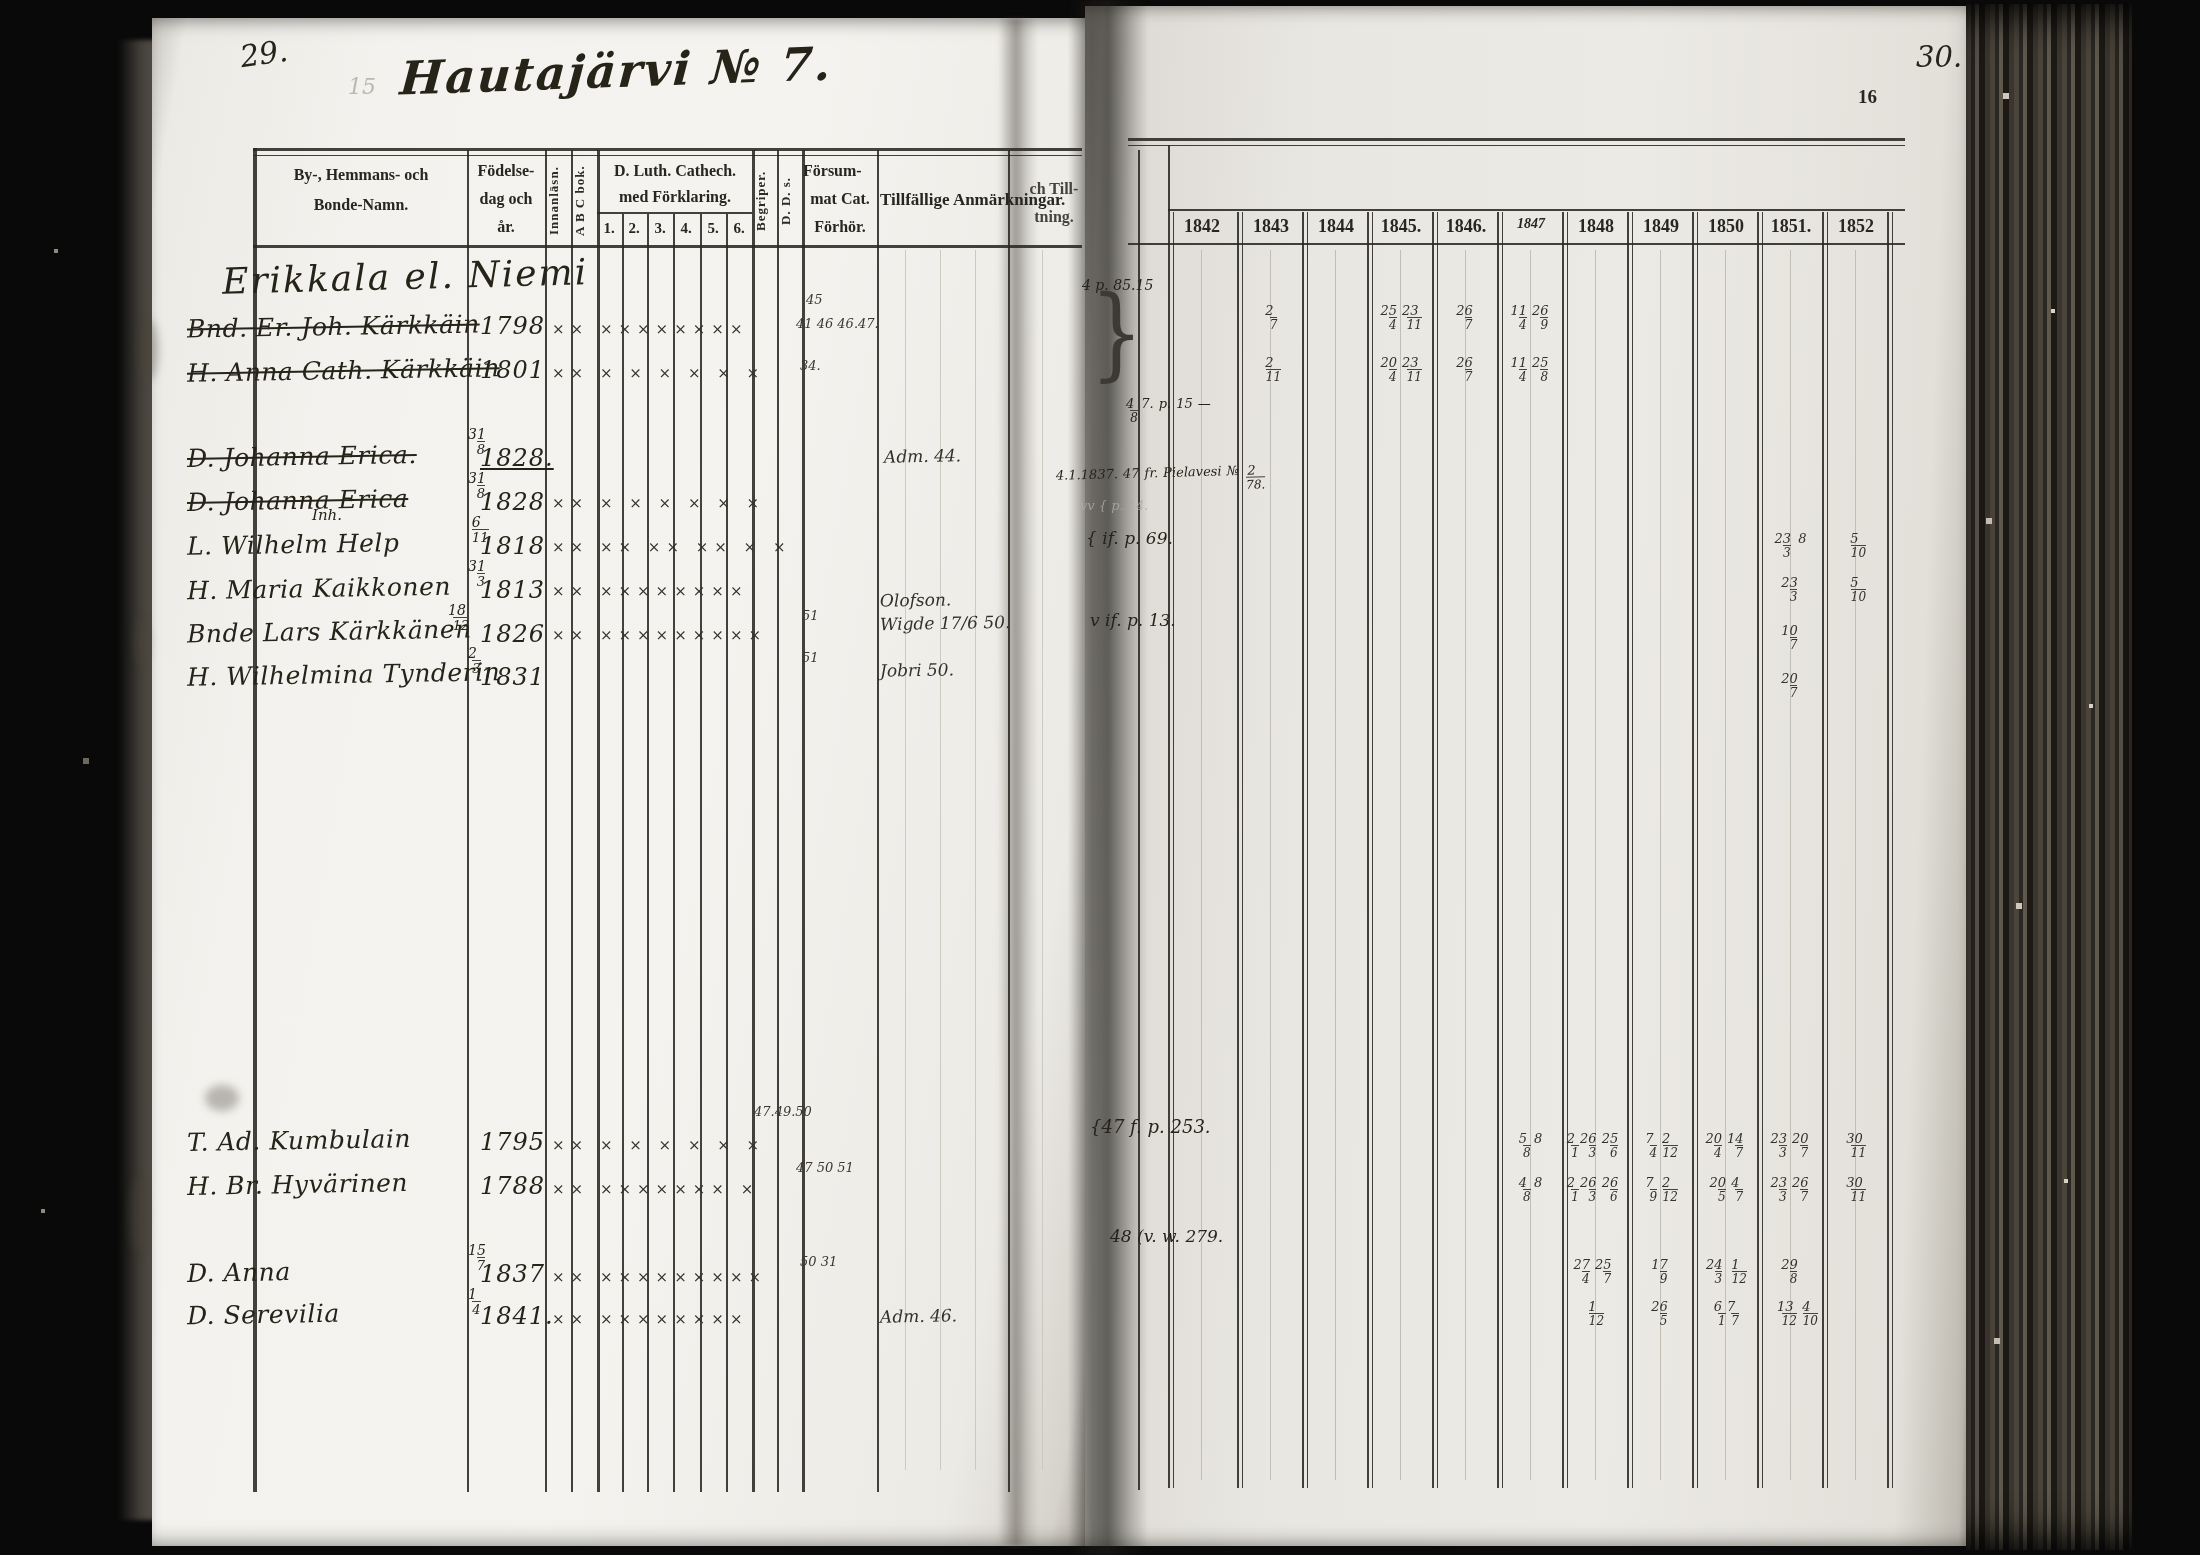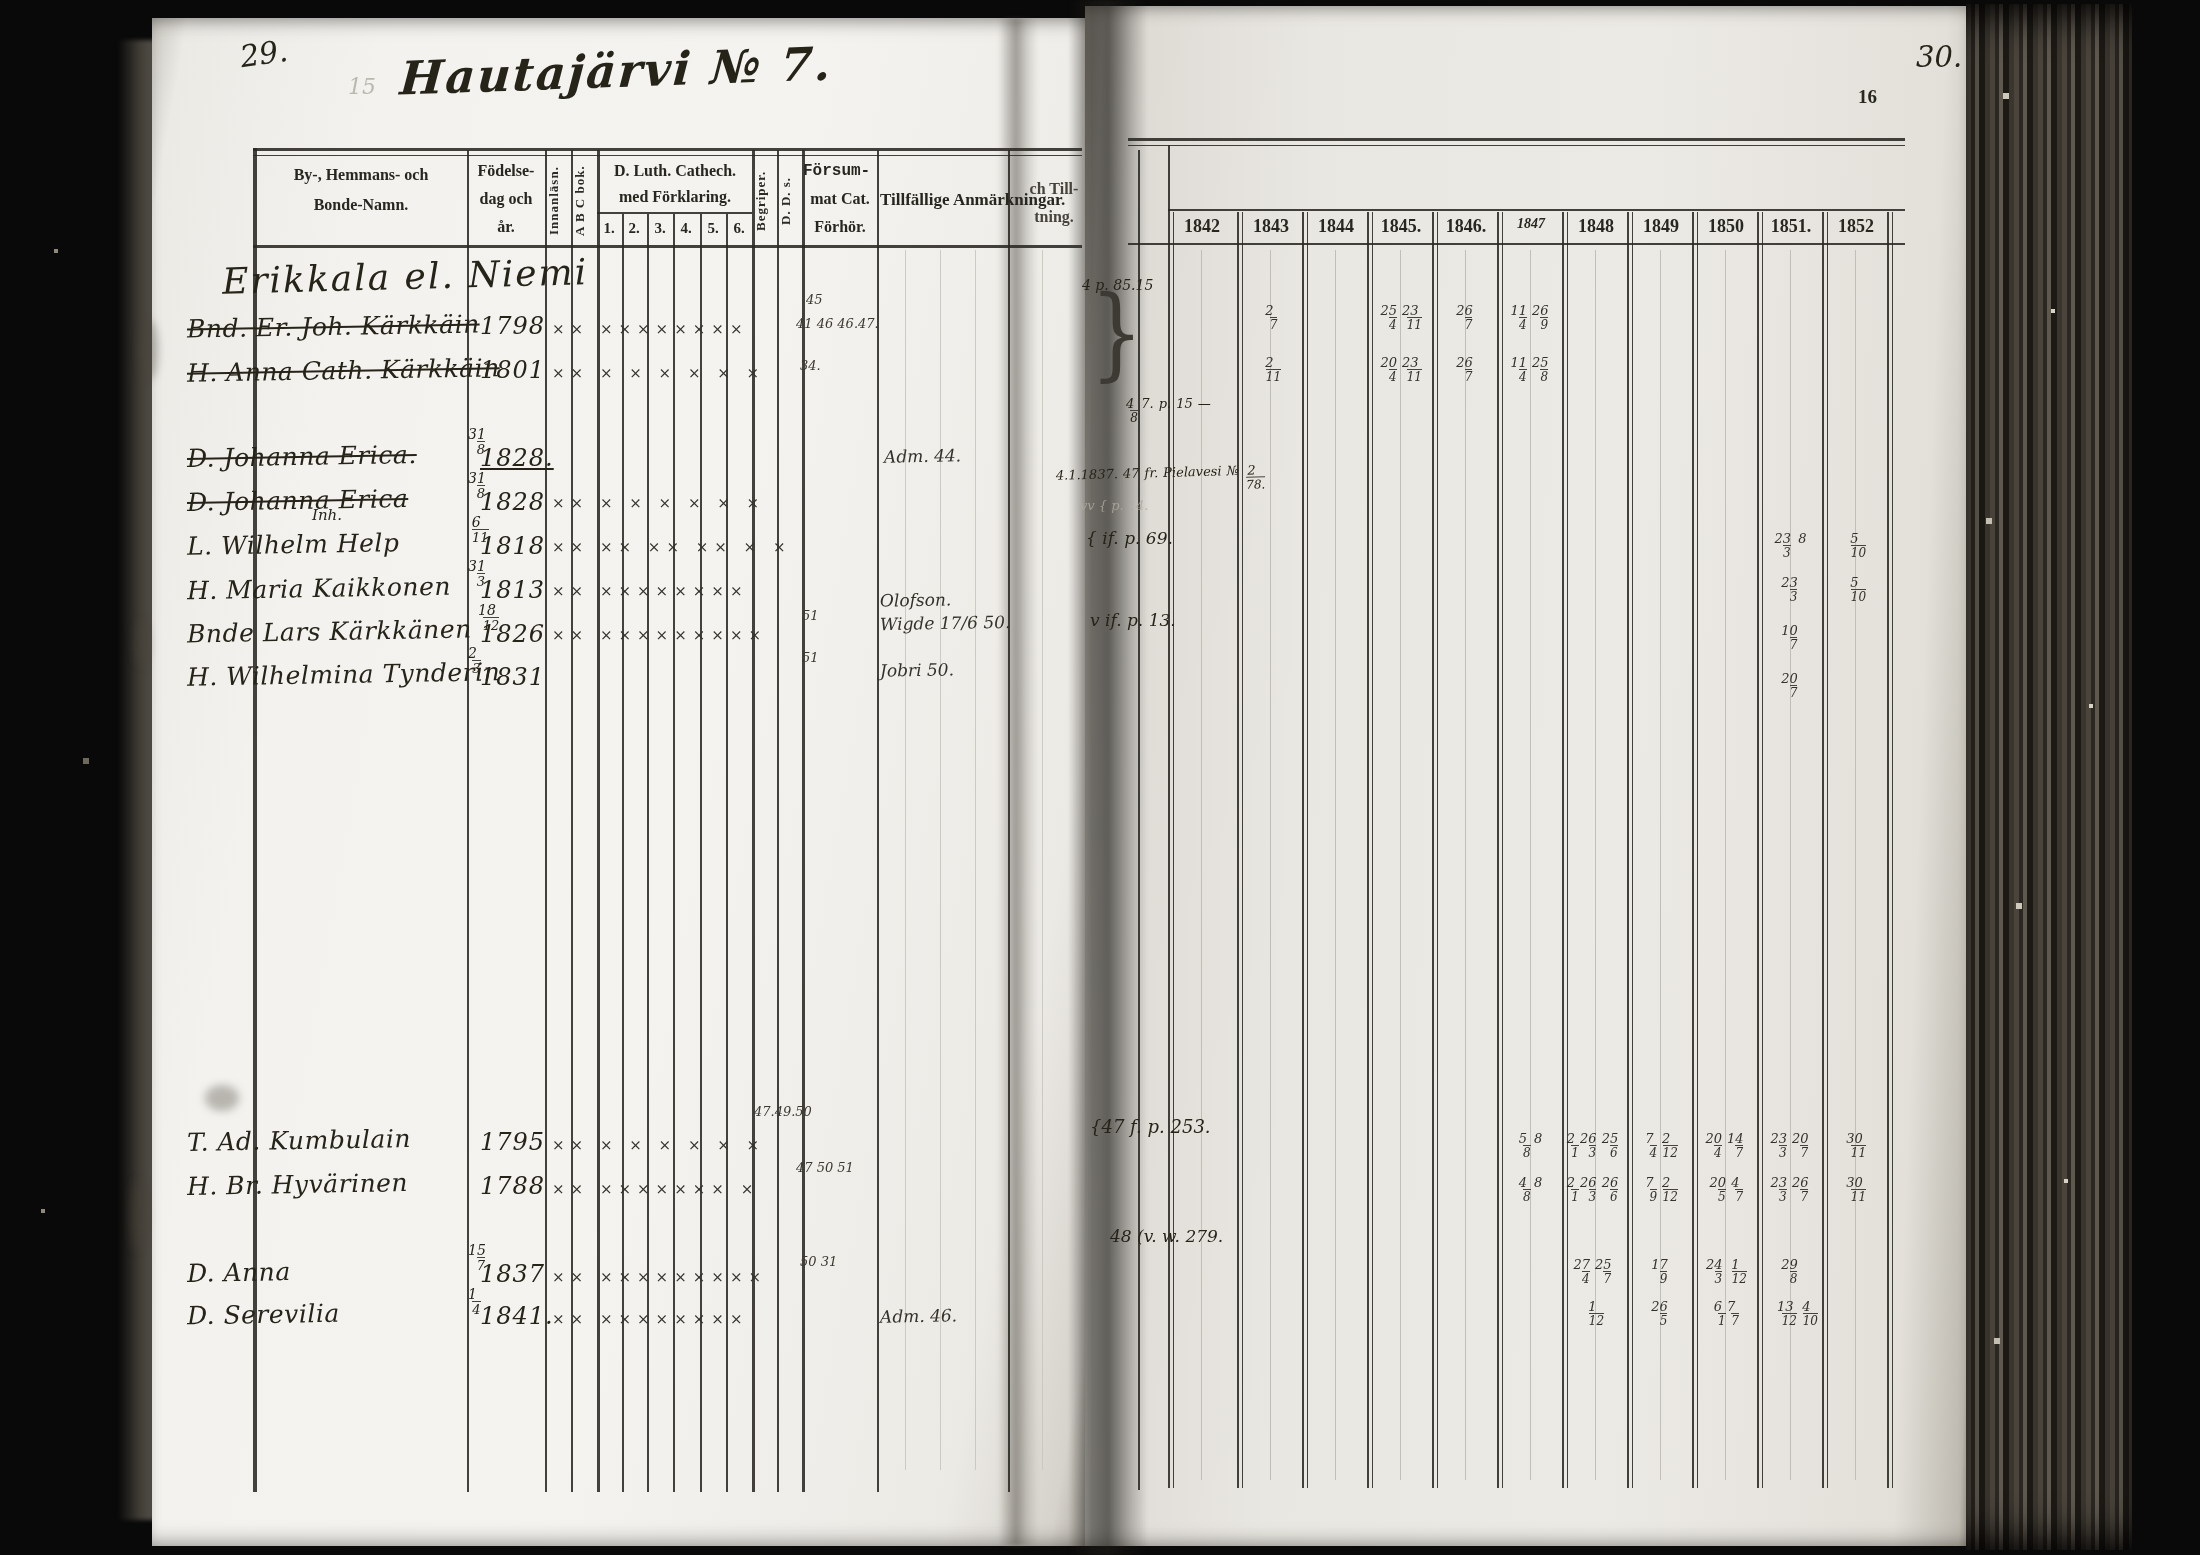--- a/index.html
+++ b/index.html
@@ -151,21 +151,21 @@
   <span class="tx ph" style="left:599px;top:162px;width:152px;">D. Luth. Cathech.</span>
   <span class="tx ph" style="left:599px;top:188px;width:152px;">med Förklaring.</span>
   <span class="tx ph" style="left:597px;top:220px;width:24px;font-size:15px;">1.</span>
   <span class="tx ph" style="left:622px;top:220px;width:24px;font-size:15px;">2.</span>
   <span class="tx ph" style="left:648px;top:220px;width:24px;font-size:15px;">3.</span>
   <span class="tx ph" style="left:674px;top:220px;width:24px;font-size:15px;">4.</span>
   <span class="tx ph" style="left:701px;top:220px;width:24px;font-size:15px;">5.</span>
   <span class="tx ph" style="left:727px;top:220px;width:24px;font-size:15px;">6.</span>
   <span class="tx vtx" style="left:753px;top:158px;width:24px;">Begriper.</span>
   <span class="tx vtx" style="left:778px;top:158px;width:24px;">D. D. s.</span>
-  <span class="tx ph" style="left:803px;top:162px;width:58px;font-family:Liberation Mono, monospace;">Försum-</span>
+  <span class="tx ph" style="left:803px;top:162px;width:58px;">Försum-</span>
   <span class="tx ph" style="left:803px;top:190px;width:74px;">mat Cat.</span>
   <span class="tx ph" style="left:803px;top:218px;width:74px;">Förhör.</span>
   <span class="tx ph" style="left:880px;top:190px;width:126px;font-size:17px;">Tillfällige Anmärkningar.</span>
   <span class="tx ph" style="left:1026px;top:180px;width:56px;color:#45433b;">ch Till-</span>
   <span class="tx ph" style="left:1026px;top:208px;width:56px;color:#45433b;">tning.</span>
 
   <span class="tx ph yhd" style="left:1172px;top:216px;width:60px;font-size:18px;">1842</span>
   <span class="tx ph yhd" style="left:1241px;top:216px;width:60px;font-size:18px;">1843</span>
   <span class="tx ph yhd" style="left:1306px;top:216px;width:60px;font-size:18px;">1844</span>
   <span class="tx ph yhd" style="left:1371px;top:216px;width:60px;font-size:18px;">1845.</span>
@@ -277,21 +277,21 @@
   <span class="tx cell fx" style="left:1765px;top:572px;"><span class="fr">
         <span>23</span>
         <span>3</span>
       </span></span>
   <span class="tx cell fx" style="left:1830px;top:572px;"><span class="fr">
         <span>5</span>
         <span>10</span>
       </span></span>
 
   <span class="tx hw name" style="left:187px;top:617px;">Bnde Lars Kärkkänen</span>
-  <span class="tx hw frc fx" style="left:480px;top:600px;"><span class="fr">
+  <span class="tx hw frc fx" style="left:450px;top:600px;"><span class="fr">
         <span>18</span>
         <span>12</span>
       </span></span>
   <span class="tx hw yr" style="left:480px;top:620px;">1826</span>
   <span class="tx marks" style="left:552px;top:626px;">×× ×××××××××</span>
   <span class="tx hw fors" style="left:802px;top:608px;">51</span>
   <span class="tx hw anm" style="left:880px;top:590px;">Olofson.</span>
   <span class="tx hw anm" style="left:880px;top:613px;">Wigde 17/6 50.</span>
   <span class="tx cell fx" style="left:1765px;top:620px;"><span class="fr">
         <span>10</span>

